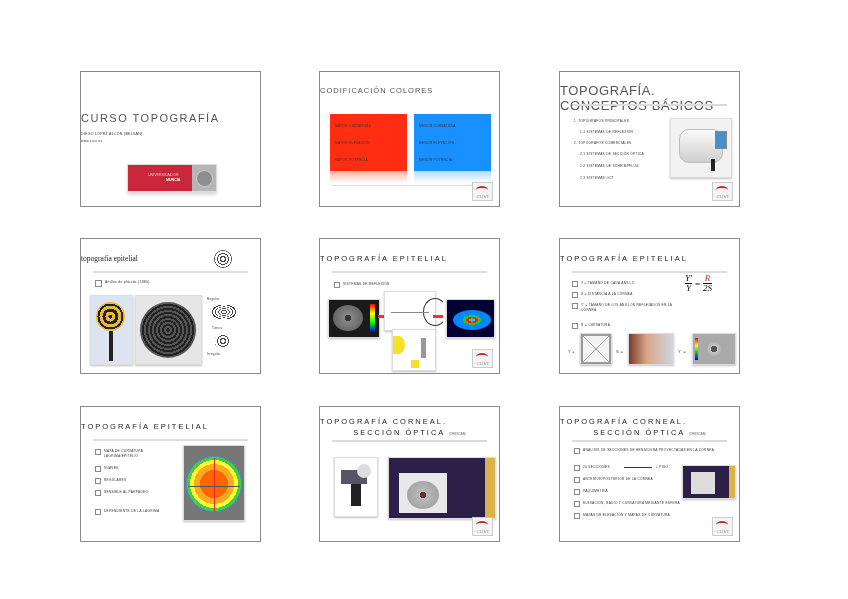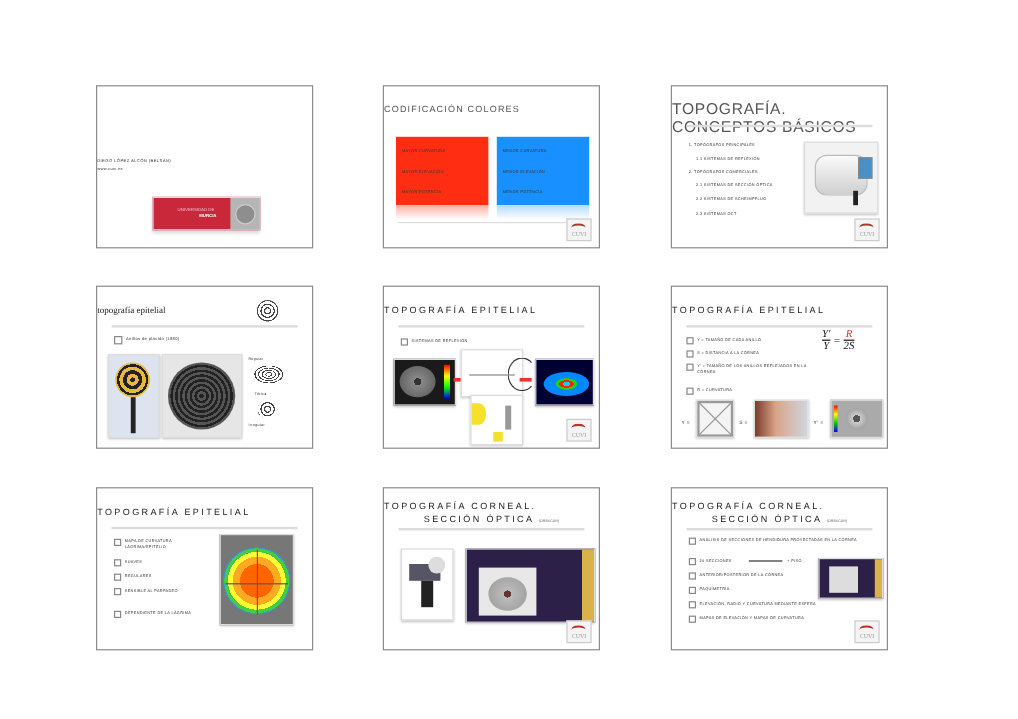--- a/index.html
+++ b/index.html
@@ -12,20 +12,21 @@
   .cb{width:4px;height:4px;border:0.6px solid #888;flex:none;margin-top:0px;}
   .cuv{position:absolute;right:6px;bottom:5px;width:19px;height:17px;border:1px solid #ccc;background:#f4f4f4;}
   .cuv:before{content:"";position:absolute;left:3px;top:3px;width:12px;height:6px;border-top:2px solid #c0302a;border-radius:50% 50% 0 0;}
   .cuv span{position:absolute;left:2px;right:2px;bottom:1px;font-size:5px;color:#999;text-align:center;font-family:"Liberation Serif",serif;}
   .img{position:absolute;border:1px solid #ddd;box-shadow:0 1px 2px rgba(0,0,0,.25);}
 </style>
 </head>
 <body>
 
 <div class="slide" style="left:80px;top:71px;">
+  <div class="s-title" style="top:40px;font-size:11px;letter-spacing:1.5px;">CURSO TOPOGRAFÍA</div>
   <div class="s-title tiny" style="top:60px;font-size:3.5px;">DIEGO LÓPEZ ALCÓN (BELSÁN)</div>
   <div class="s-title tiny" style="top:67px;font-size:3.3px;text-transform:none;">www.cuvi.es</div>
   <div style="position:absolute;left:46px;top:92px;width:88px;height:26px;background:#c8283a;border:1px solid #ddd;box-shadow:0 3px 3px rgba(0,0,0,.15);">
     <div style="position:absolute;left:20px;top:8px;font-size:3.6px;color:#fbd;">UNIVERSIDAD DE</div>
     <div style="position:absolute;left:38px;top:13px;font-size:3.6px;color:#fff;font-weight:bold;">MURCIA</div>
     <div style="position:absolute;right:0;top:0;width:24px;height:26px;background:#b5b5b5;">
       <div style="position:absolute;left:4px;top:5px;width:15px;height:15px;border-radius:50%;background:#8e8e8e;border:1px solid #ccc;"></div>
     </div>
   </div>
 </div>

